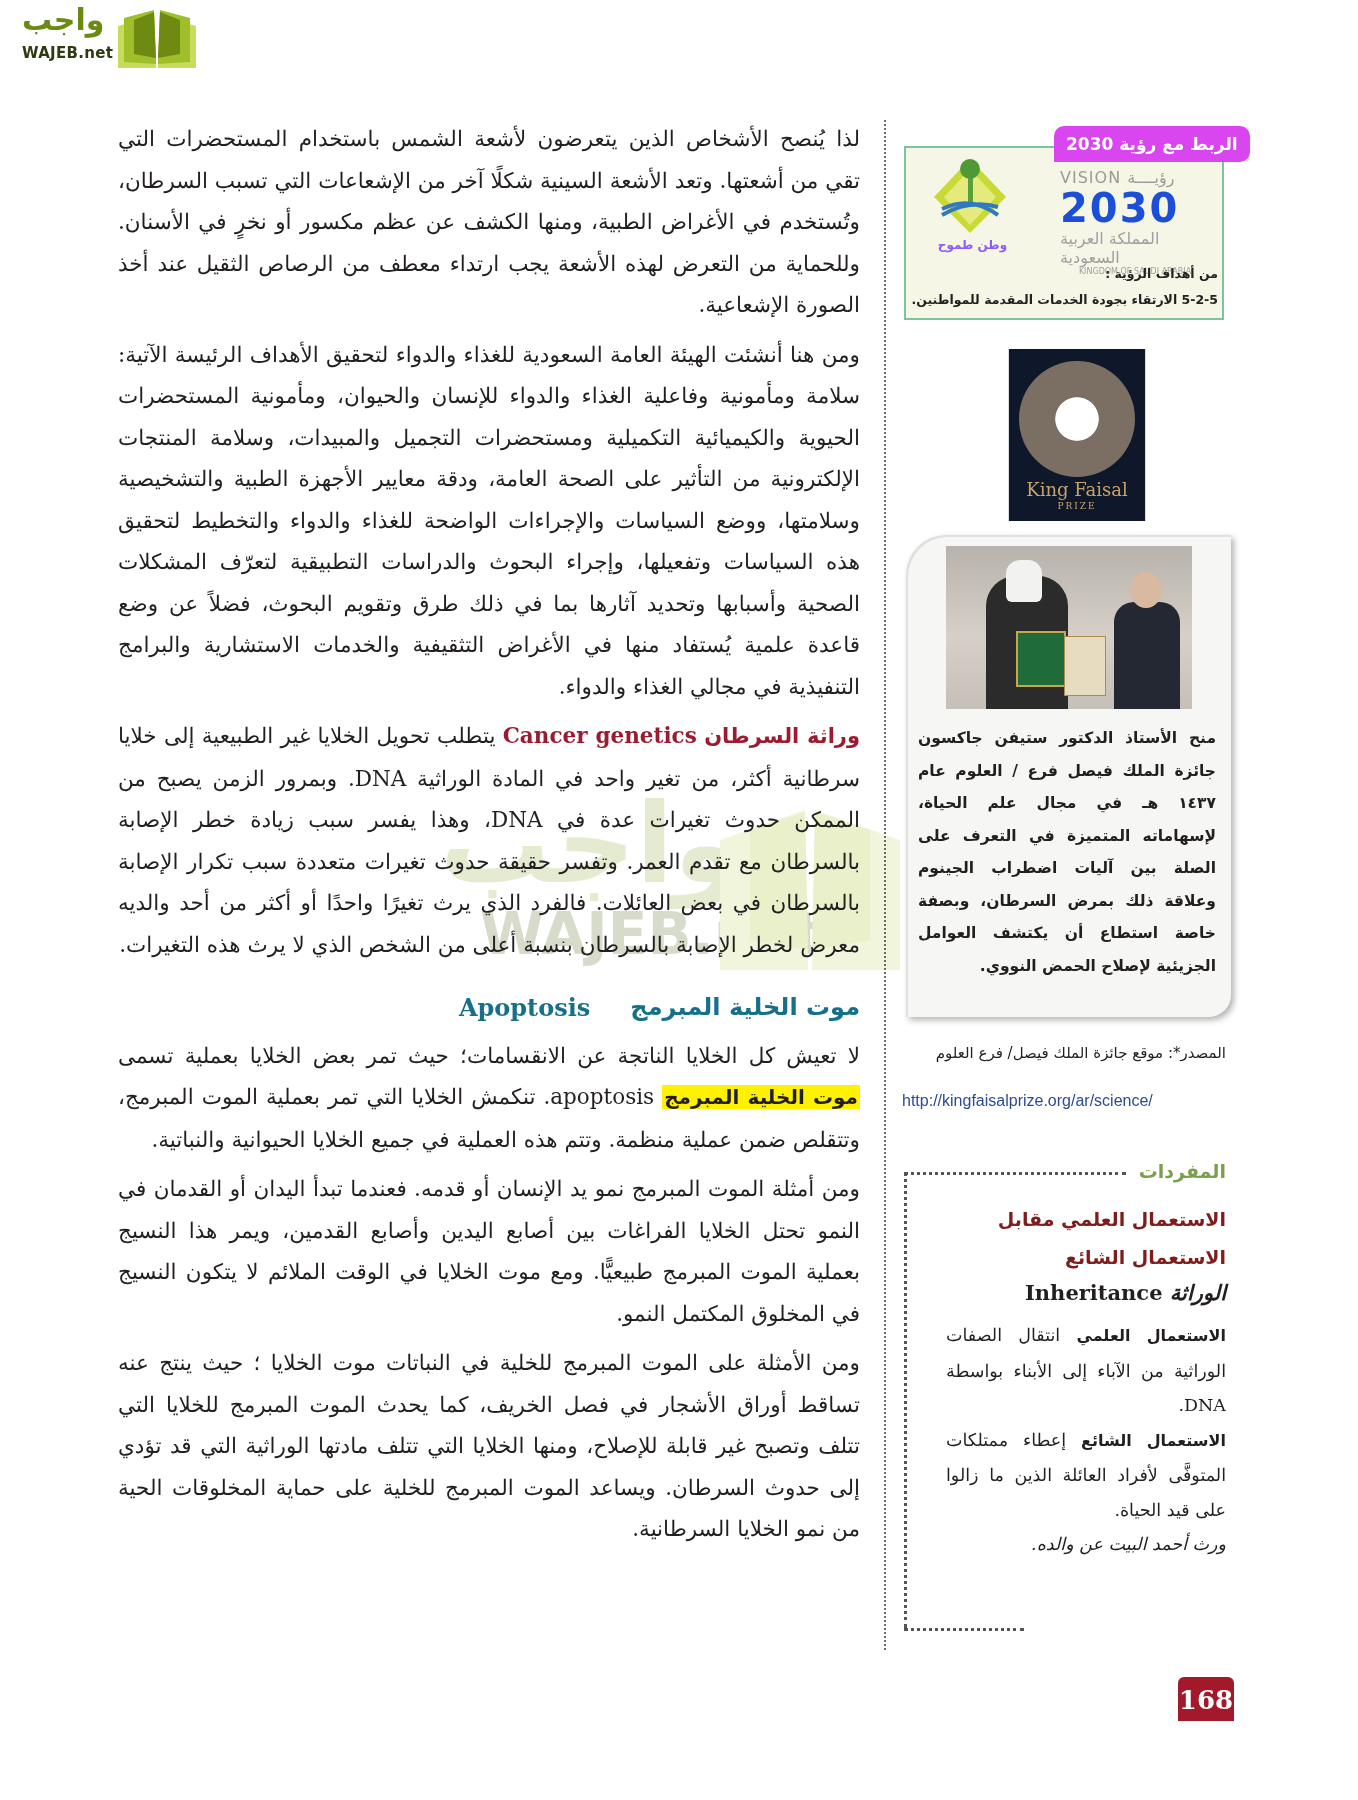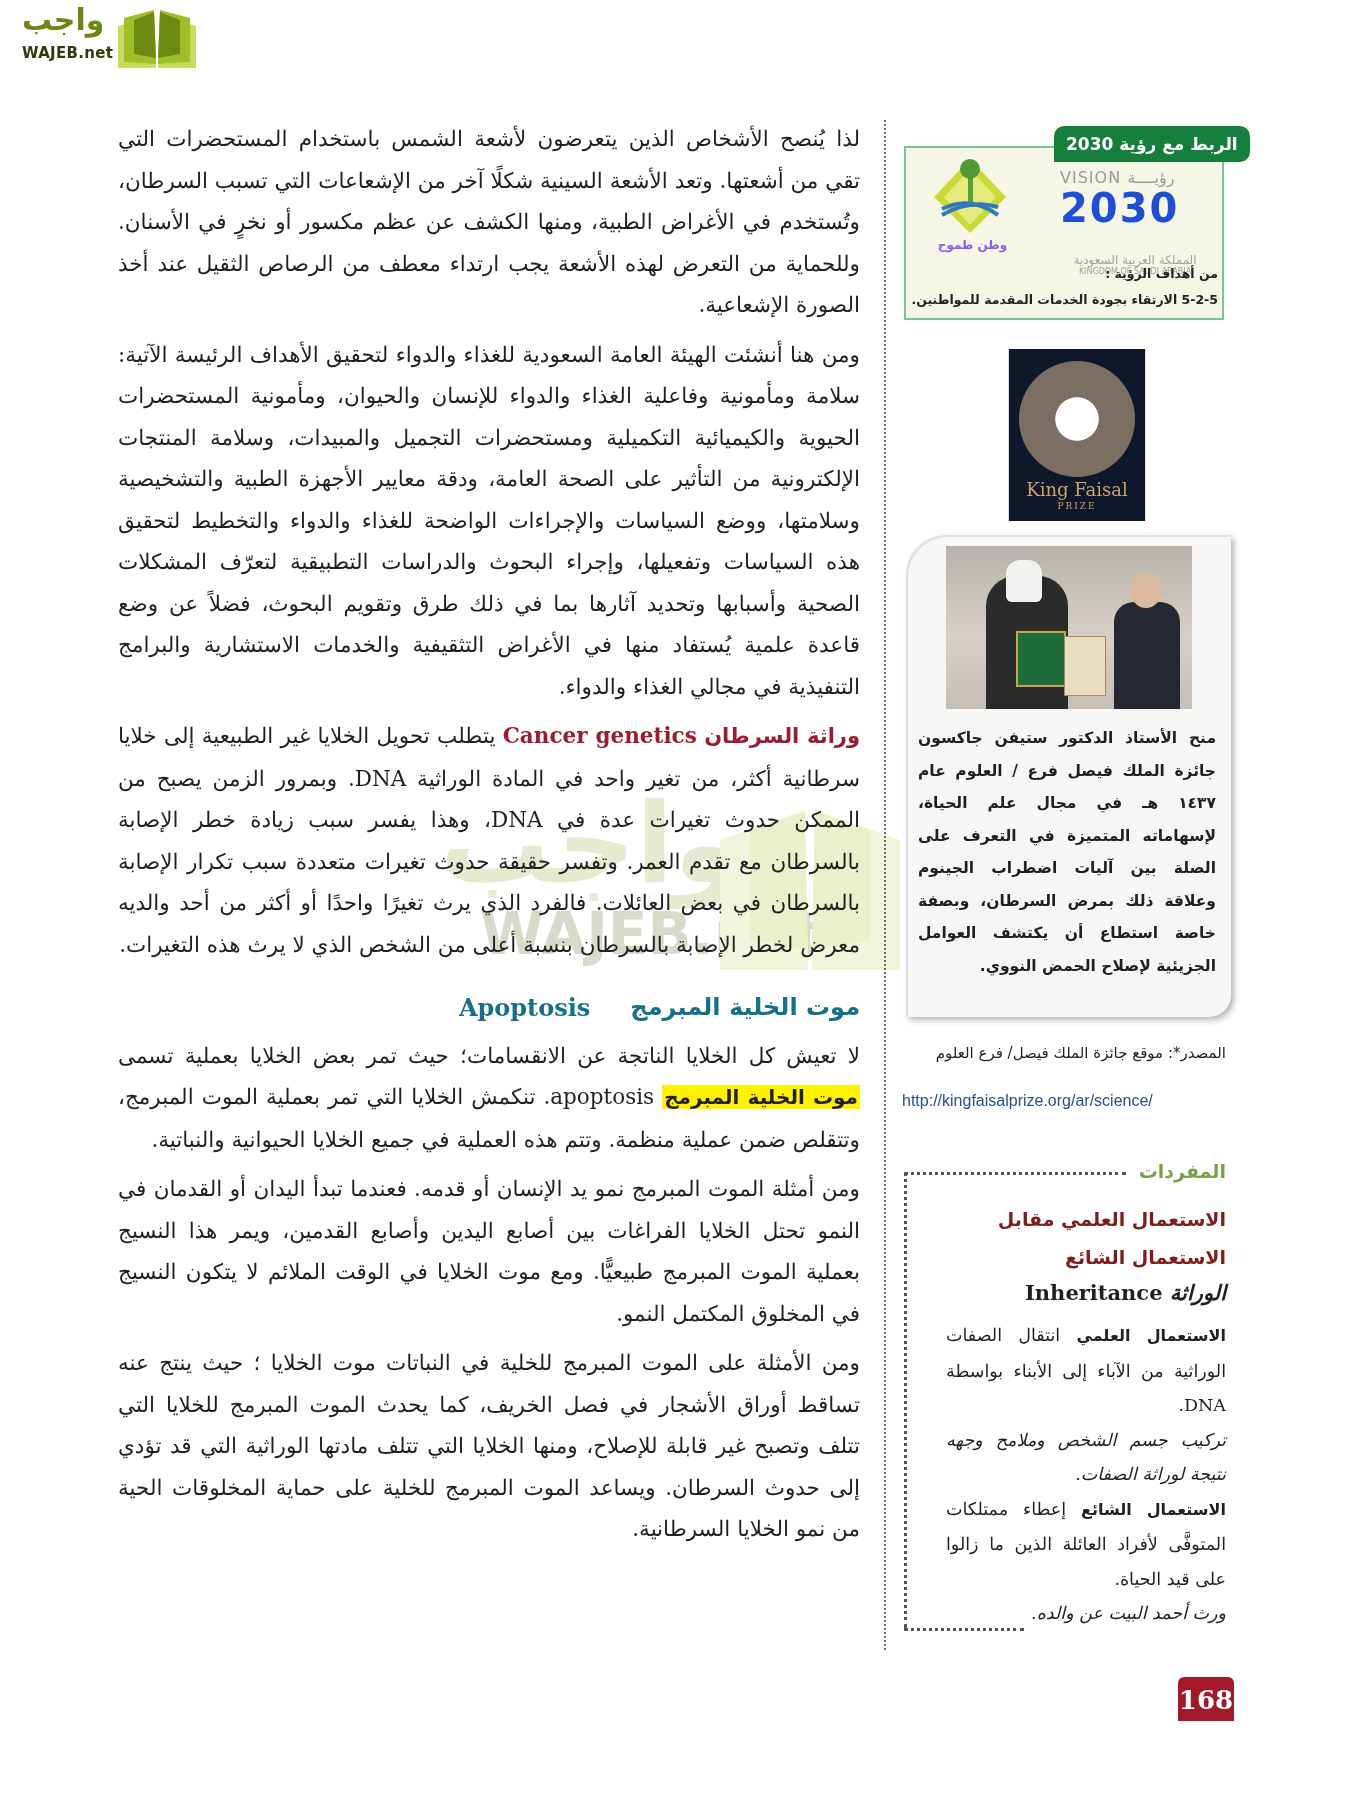--- a/index.html
+++ b/index.html
@@ -30,30 +30,30 @@
   .section-heading { margin-top:22px !important; margin-bottom:6px; color:#17708a; font-weight:bold;
                      font-size:24px; display:flex; gap:40px; font-family:"DejaVu Sans", sans-serif; }
   .section-heading .en { font-family:"DejaVu Serif", serif; }
   .hl { background:#fff200; font-weight:bold; padding:0 2px; font-family:"DejaVu Sans", sans-serif; font-size:20px; }
 
   .col-divider { position:absolute; left:884px; top:120px; height:1530px; border-left:2px dotted #6b6b6b; }
 
   .vision-box { position:absolute; left:904px; top:146px; width:320px; height:174px;
                 background:#f5f6e6; border:2px solid #7cc49a; box-sizing:border-box; }
   .vision-tab { position:absolute; left:1054px; top:126px; height:36px; padding:0 12px;
-                background:#15803d; color:#fff; border-radius:10px 10px 10px 0;
+                background:#d946ef; color:#fff; border-radius:10px 10px 10px 0;
                 font-family:"DejaVu Sans", sans-serif; font-weight:bold; font-size:17px;
                 line-height:36px; direction:rtl; white-space:nowrap; }
   .vision-emblem { position:absolute; left:930px; top:155px; width:80px; height:80px; }
   .vision-emblem-label { position:absolute; left:925px; top:238px; width:95px; text-align:center;
                          font-family:"DejaVu Sans", sans-serif; font-weight:bold; font-size:12px; color:#8b5cf6; }
   .vision-logo { position:absolute; left:1060px; top:168px; width:150px; height:110px; direction:ltr; }
   .vision-logo .v-top { font-family:"DejaVu Sans", sans-serif; font-size:16px; color:#9a9a9a; letter-spacing:1px; }
   .vision-logo .v-num { font-family:"DejaVu Sans", sans-serif; font-weight:bold; font-size:40px; color:#1d4ed8; line-height:42px; letter-spacing:2px; }
-  .vision-logo .v-ar { font-family:"DejaVu Sans", sans-serif; font-size:12px; color:#a0a0a0; text-align:center; direction:rtl;margin-top:24px; }
+  .vision-logo .v-ar { font-family:"DejaVu Sans", sans-serif; font-size:16px; color:#a0a0a0; text-align:left; direction:rtl; }
   .vision-logo .v-en { font-family:"DejaVu Sans", sans-serif; font-size:8px; color:#a0a0a0; text-align:center; }
   .vision-goals { position:absolute; right:140px; top:266px; font-family:"DejaVu Sans", sans-serif;
                   font-weight:bold; font-size:12.5px; color:#222; direction:rtl; }
   .vision-goal-item { position:absolute; right:140px; top:292px; font-family:"DejaVu Sans", sans-serif;
                       font-weight:bold; font-size:12.5px; color:#222; direction:rtl; white-space:nowrap; }
 
   .kfp-logo { position:absolute; left:1008px; top:349px; width:136px; height:172px; background:#0f172a;
               border-left:1px solid #ddd; border-right:1px solid #ddd; }
   .kfp-circle { position:absolute; left:10px; top:12px; width:116px; height:116px; border-radius:50%;
                 background:radial-gradient(circle, #ffffff 0 26%, #7b6e63 27% 100%); }
@@ -200,21 +200,20 @@
   </div>
   <div class="vocab-term">
     <span class="ar">الوراثة</span>
     <span>Inheritance</span>
   </div>
   <div class="vocab-body">
     <p>
       <span class="lbl">الاستعمال العلمي</span>
       <span>انتقال الصفات الوراثية من الآباء إلى الأبناء بواسطة DNA.</span>
     </p>
-    <p class="ex">تركيب جسم الشخص وملامح وجهه نتيجة لوراثة الصفات.</p>
     <p>
       <span class="lbl">الاستعمال الشائع</span>
       <span>إعطاء ممتلكات المتوفَّى لأفراد العائلة الذين ما زالوا على قيد الحياة.</span>
     </p>
     <p class="ex">ورث أحمد البيت عن والده.</p>
   </div>
 </div>
 
 <div class="page-num">168</div>
 

